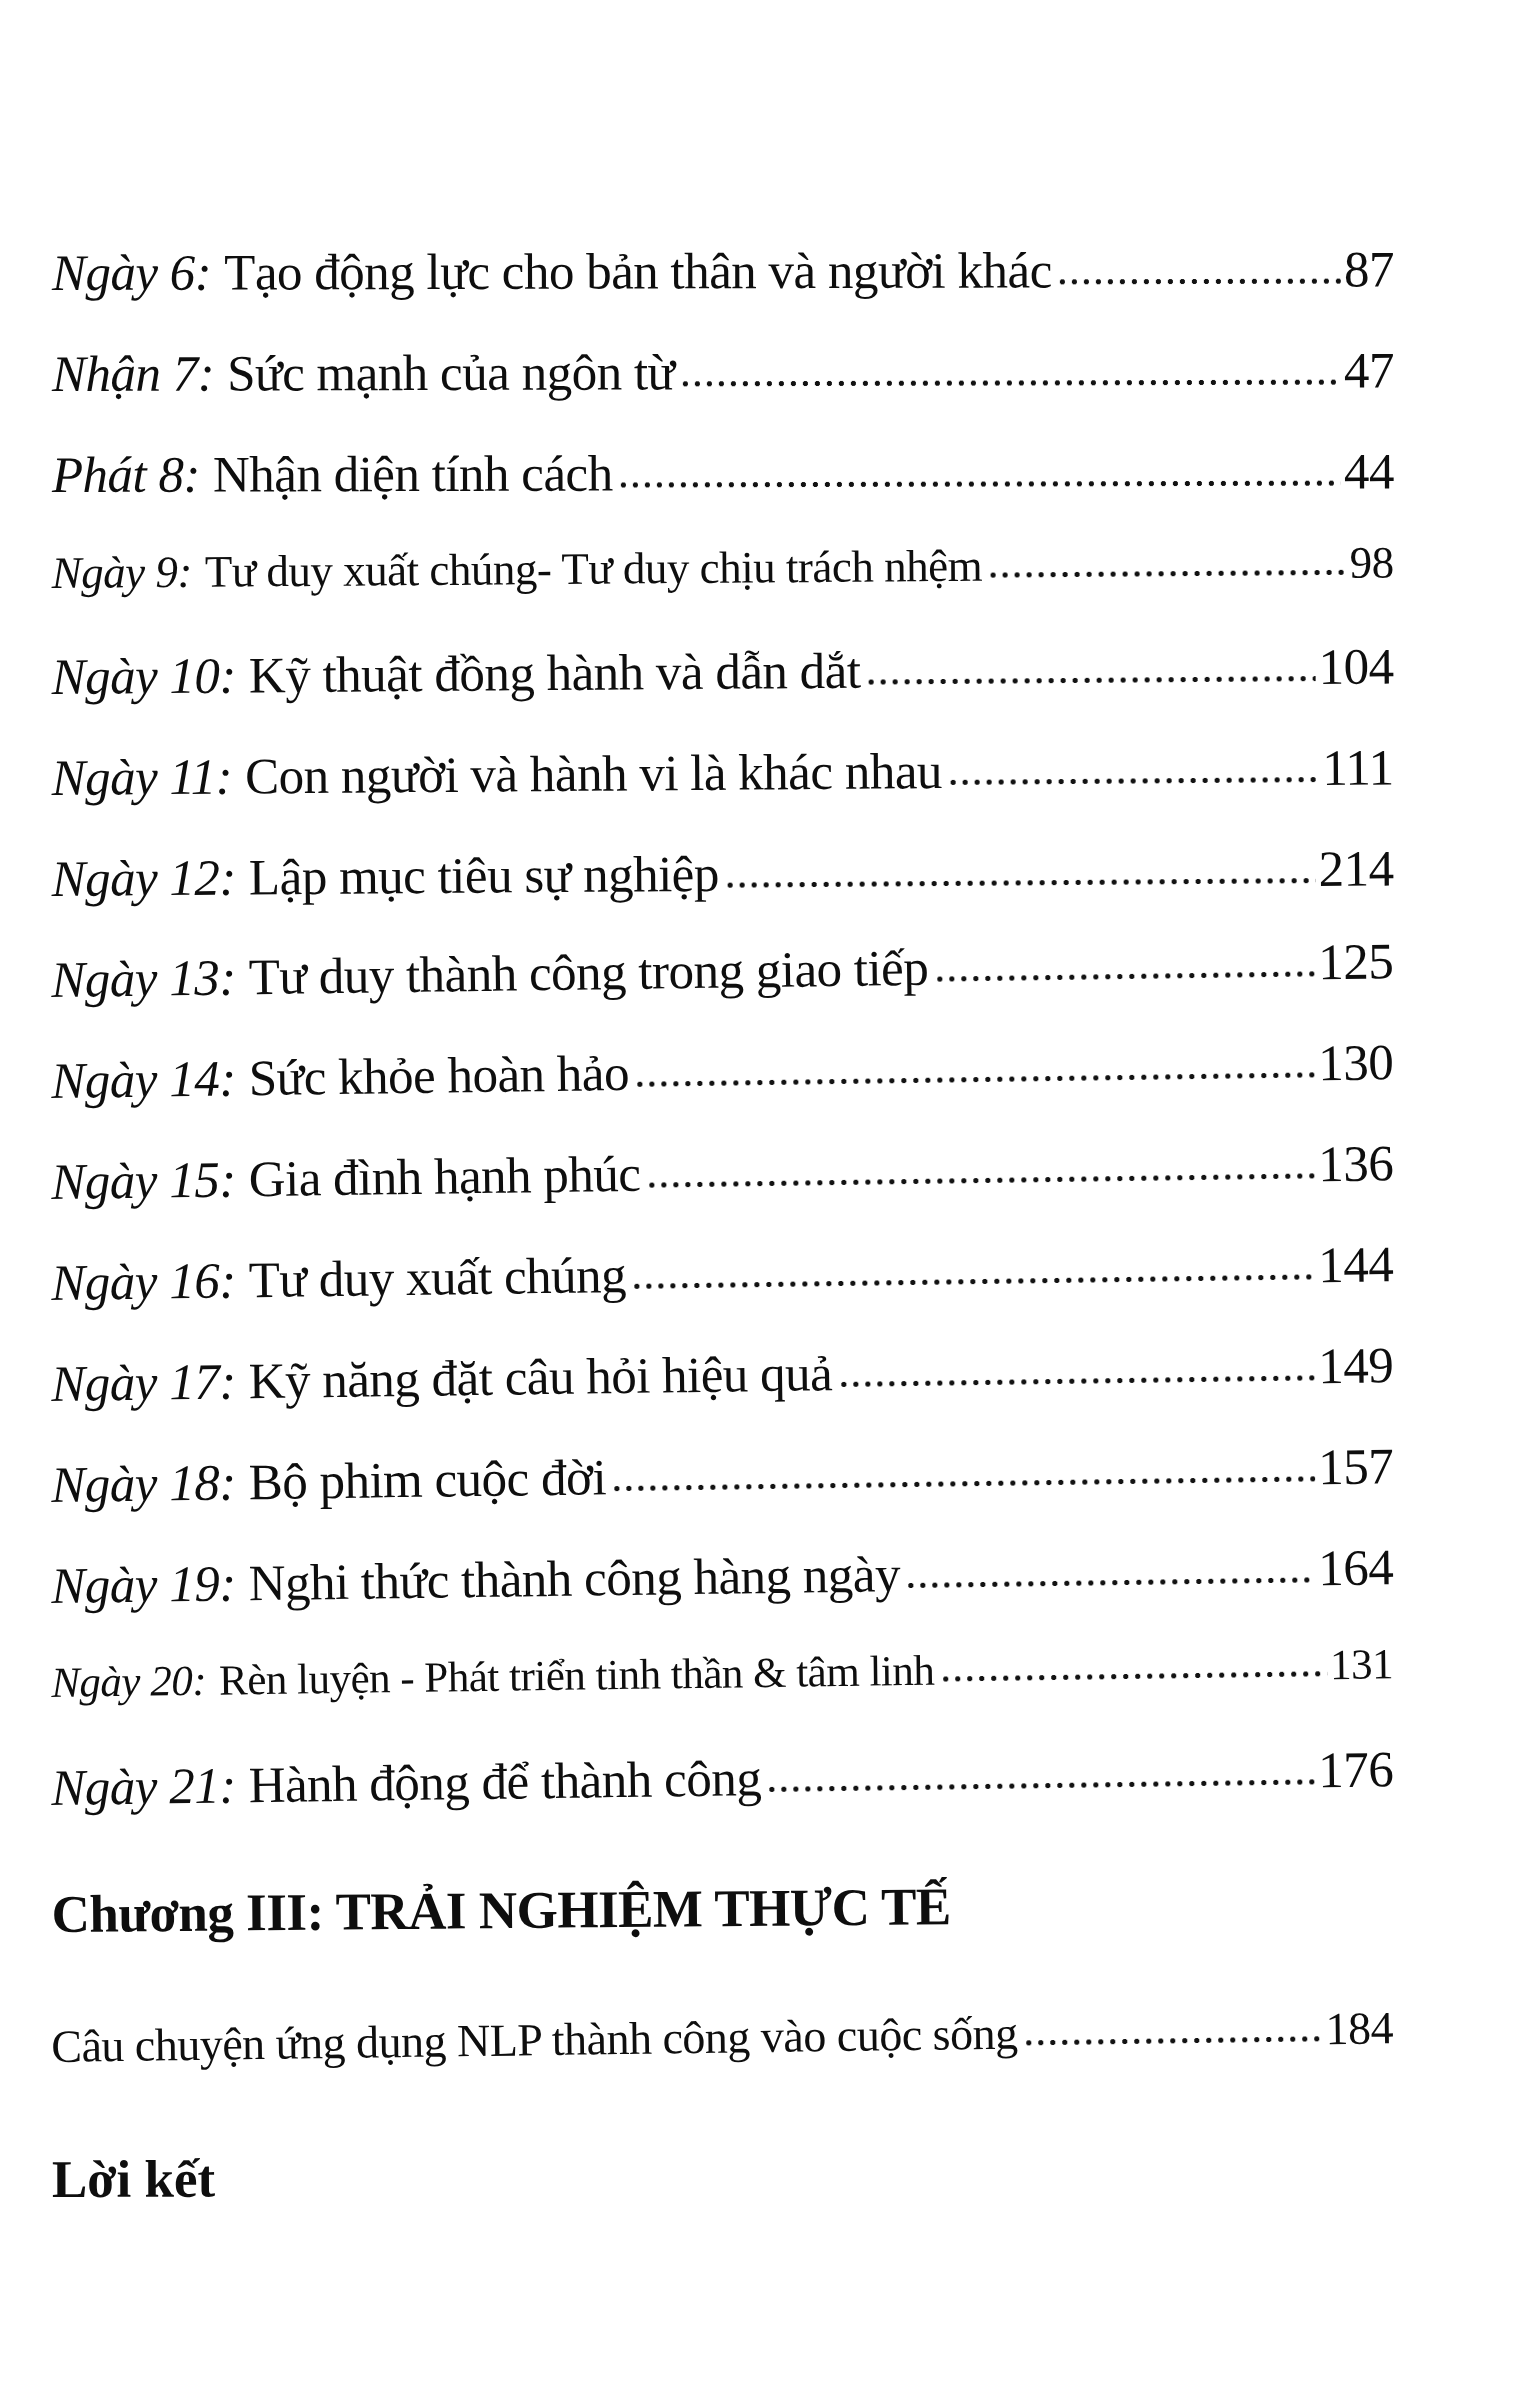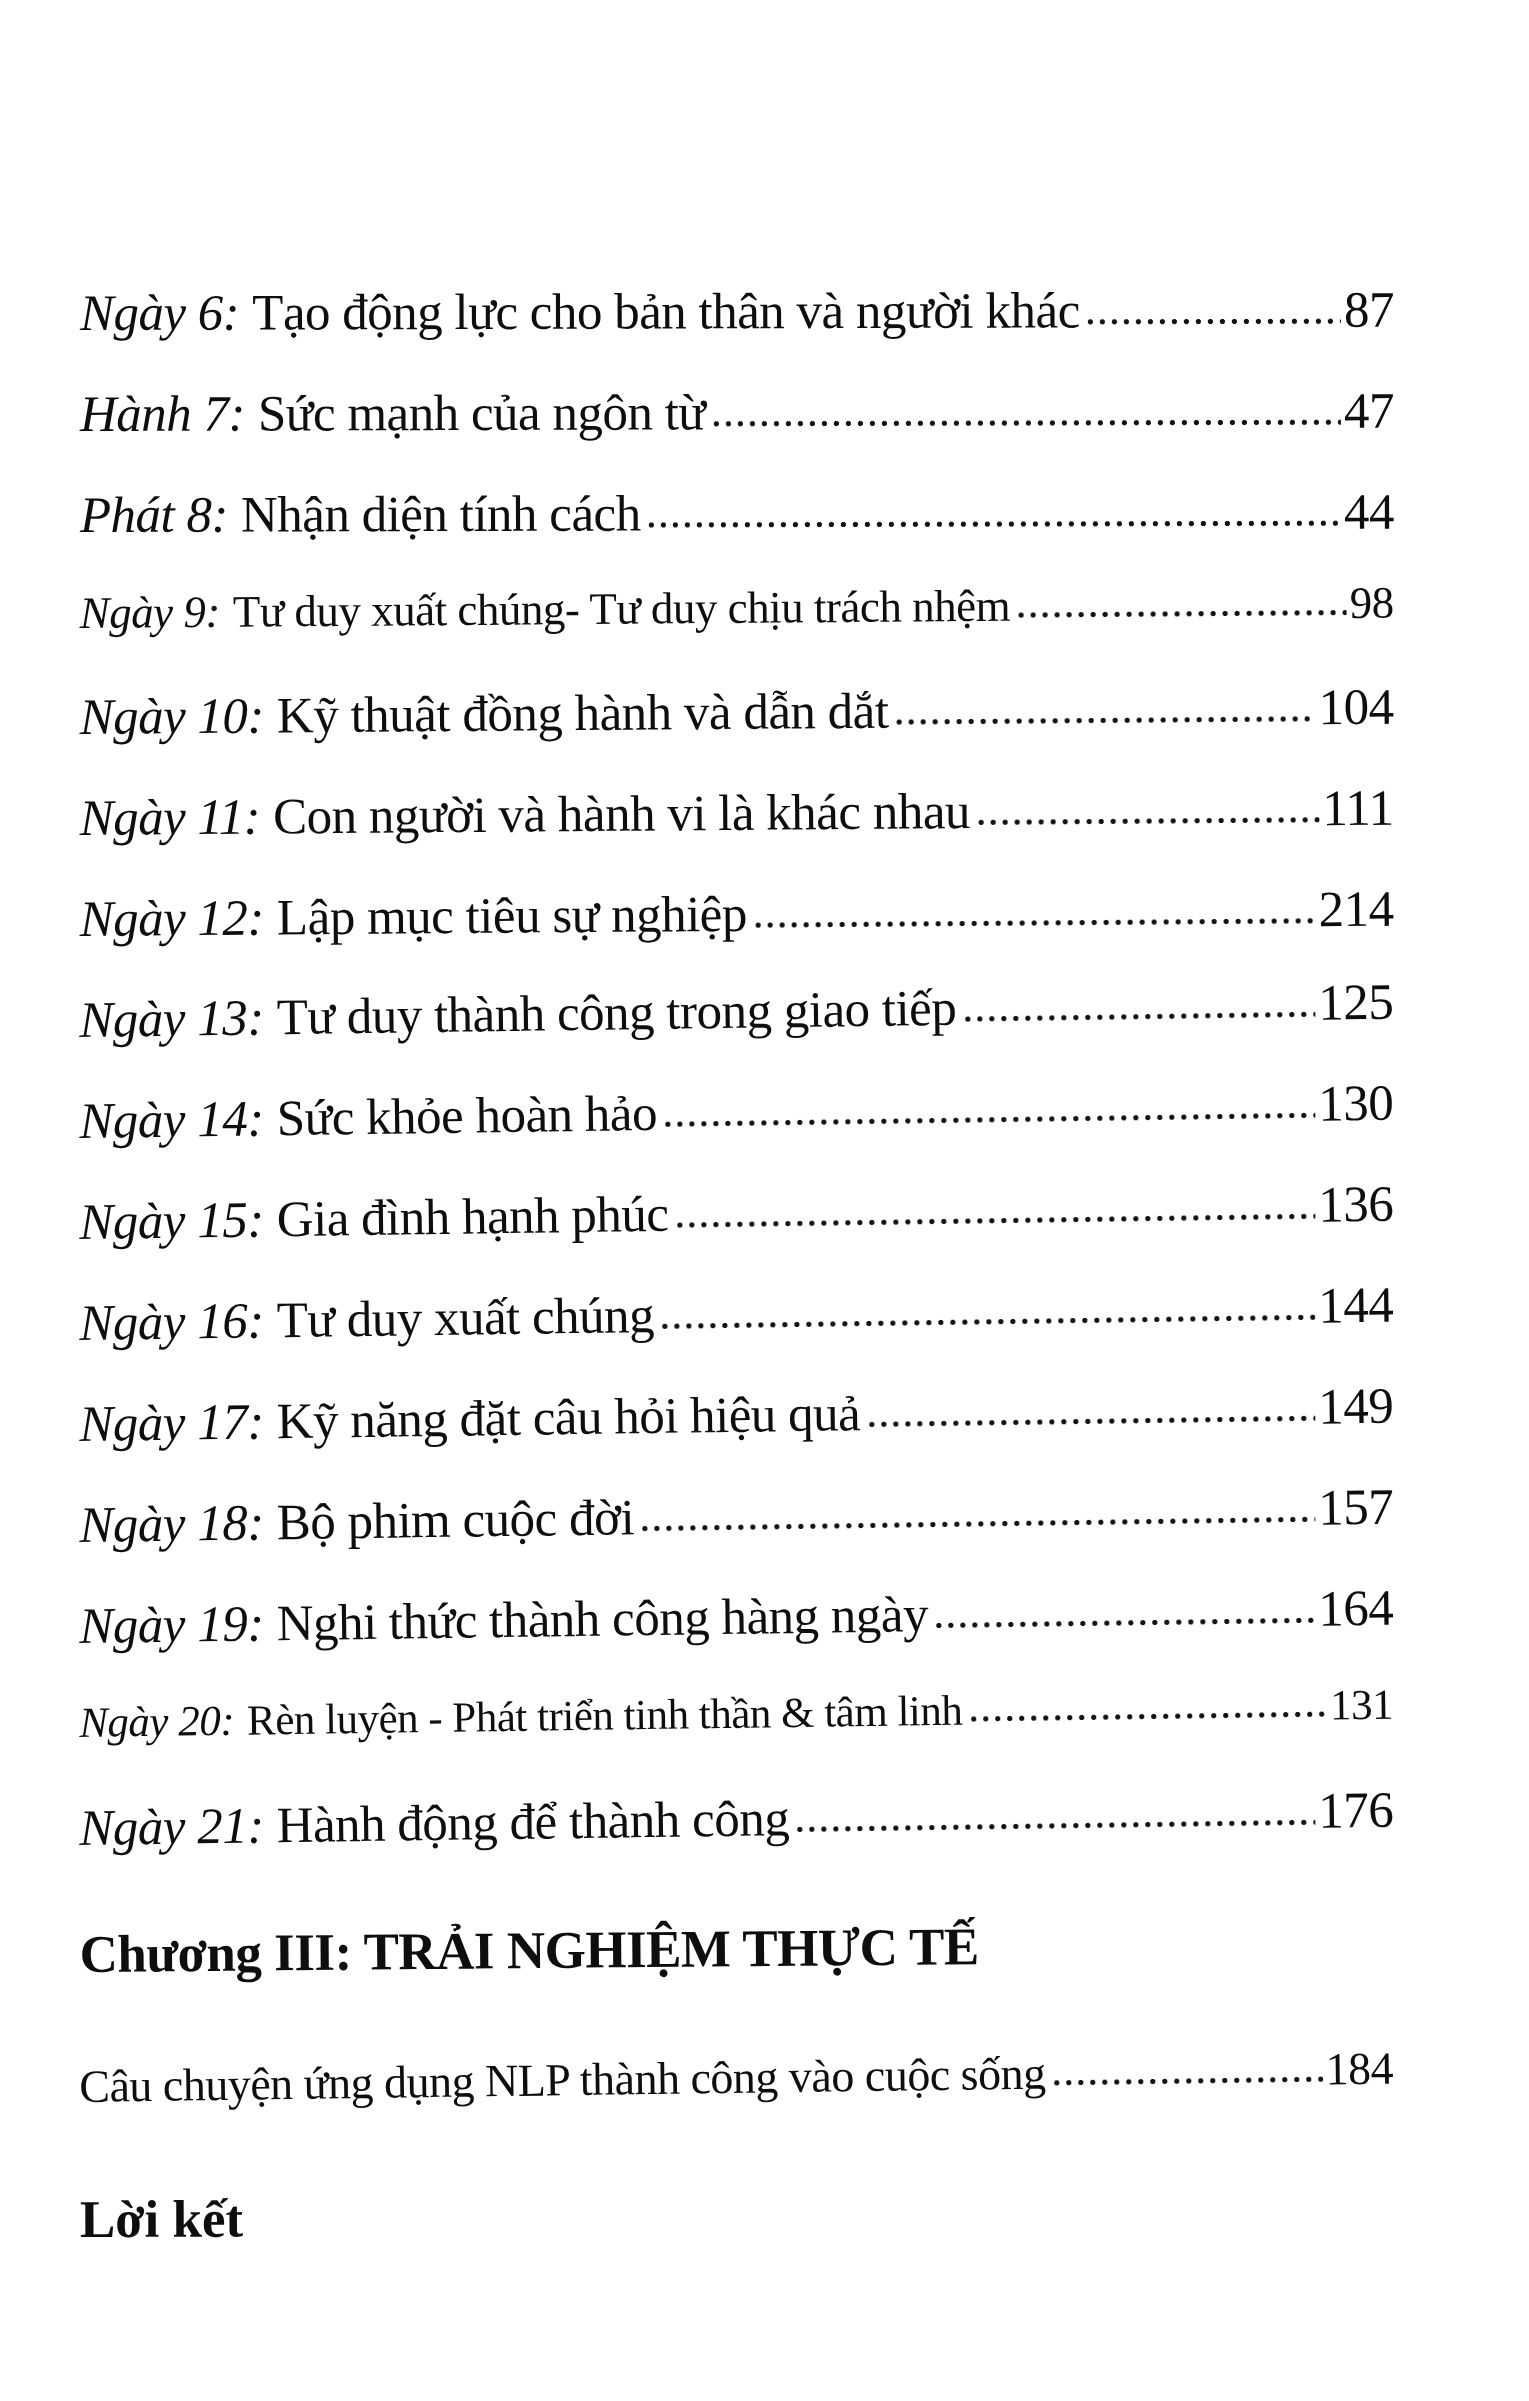--- a/index.html
+++ b/index.html
@@ -6,22 +6,21 @@
   body {
     width: 1530px; height: 2401px;
     background: #ffffff;
     color: #0e0e0e;
     font-family: "Liberation Serif", "DejaVu Serif", serif;
     overflow: hidden;
   }
   .page {
     box-sizing: border-box;
     width: 1530px; height: 1882px;
-    padding: 224px 136px 0 80px;
-    margin-top: 40px;
+    padding: 224px 136px 0 52px;
   }
   .toc-row {
     box-sizing: border-box;
     height: 101px;
     display: flex;
     align-items: baseline;
     white-space: nowrap;
     font-size: 51px;
     padding-top: 20px;
     transform-origin: left bottom;
@@ -80,21 +79,21 @@
 <div class="page">
 
   <div class="toc-row r0">
     <span class="day">Ngày 6:</span>
     <span class="title">Tạo động lực cho bản thân và người khác</span>
     <span class="leader"></span>
     <span class="pagenum">87</span>
   </div>
 
   <div class="toc-row r0">
-    <span class="day">Hành 7:</span>
+    <span class="day">Nhận 7:</span>
     <span class="title">Sức mạnh của ngôn từ</span>
     <span class="leader"></span>
     <span class="pagenum">47</span>
   </div>
 
   <div class="toc-row r0">
     <span class="day">Phát 8:</span>
     <span class="title">Nhận diện tính cách</span>
     <span class="leader"></span>
     <span class="pagenum">44</span>

